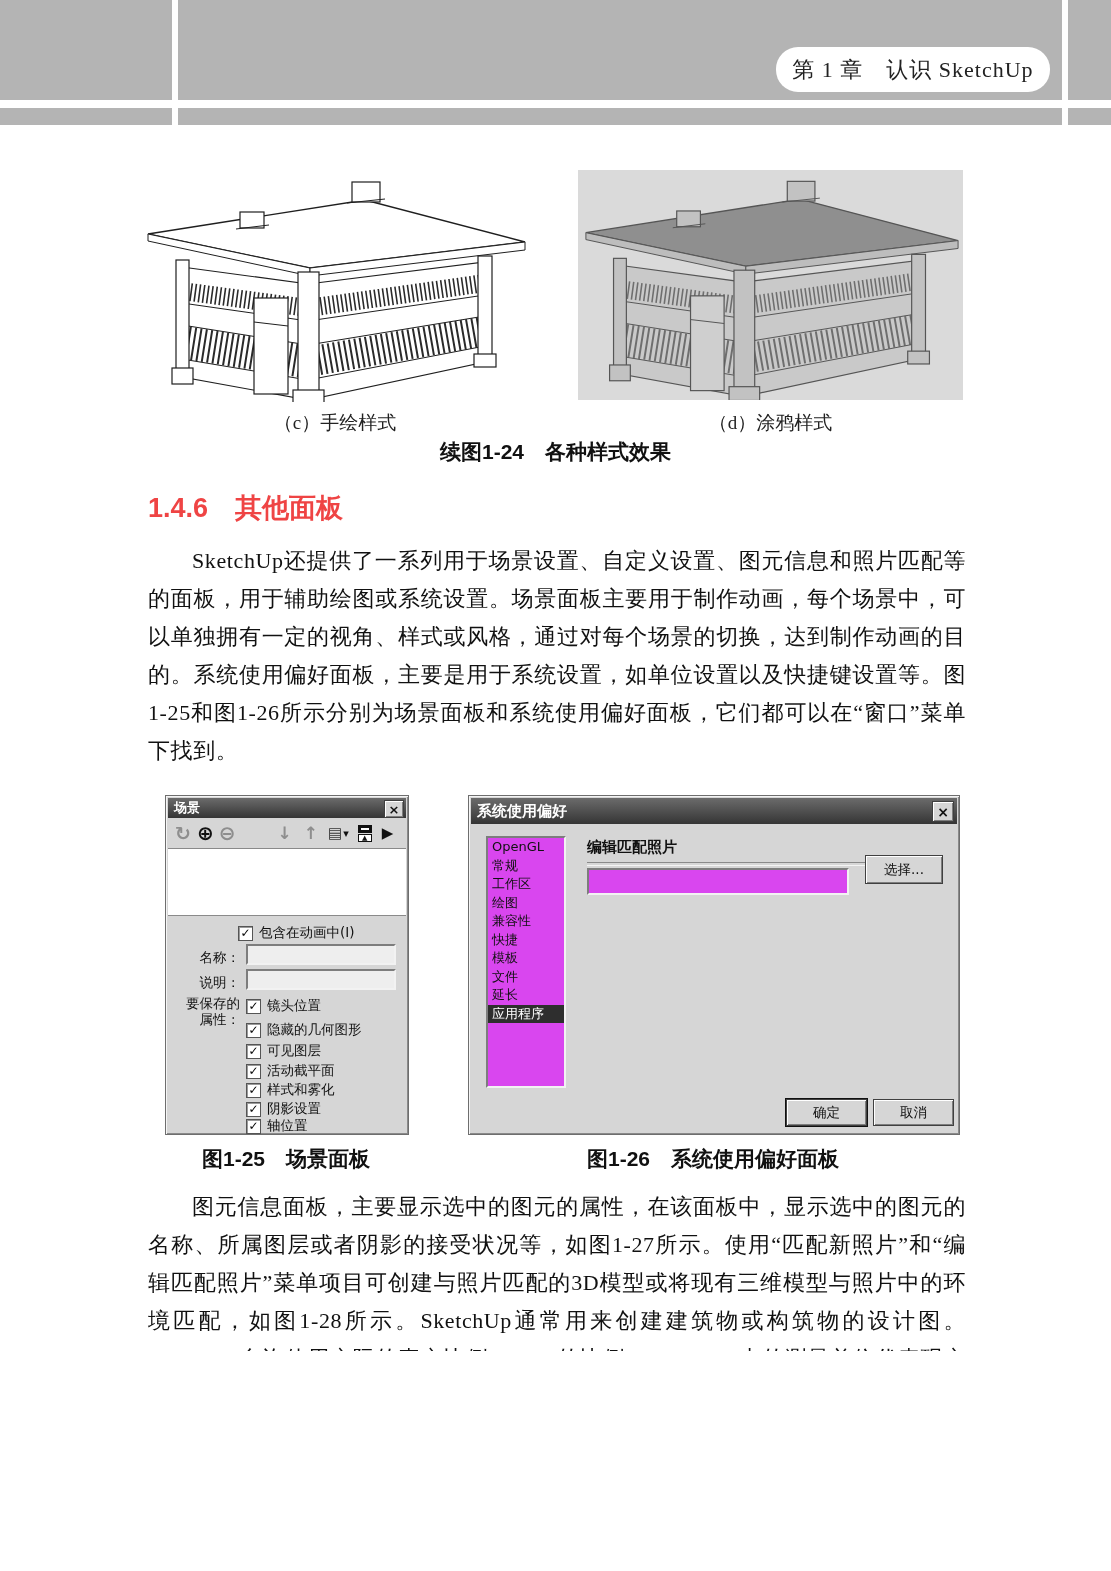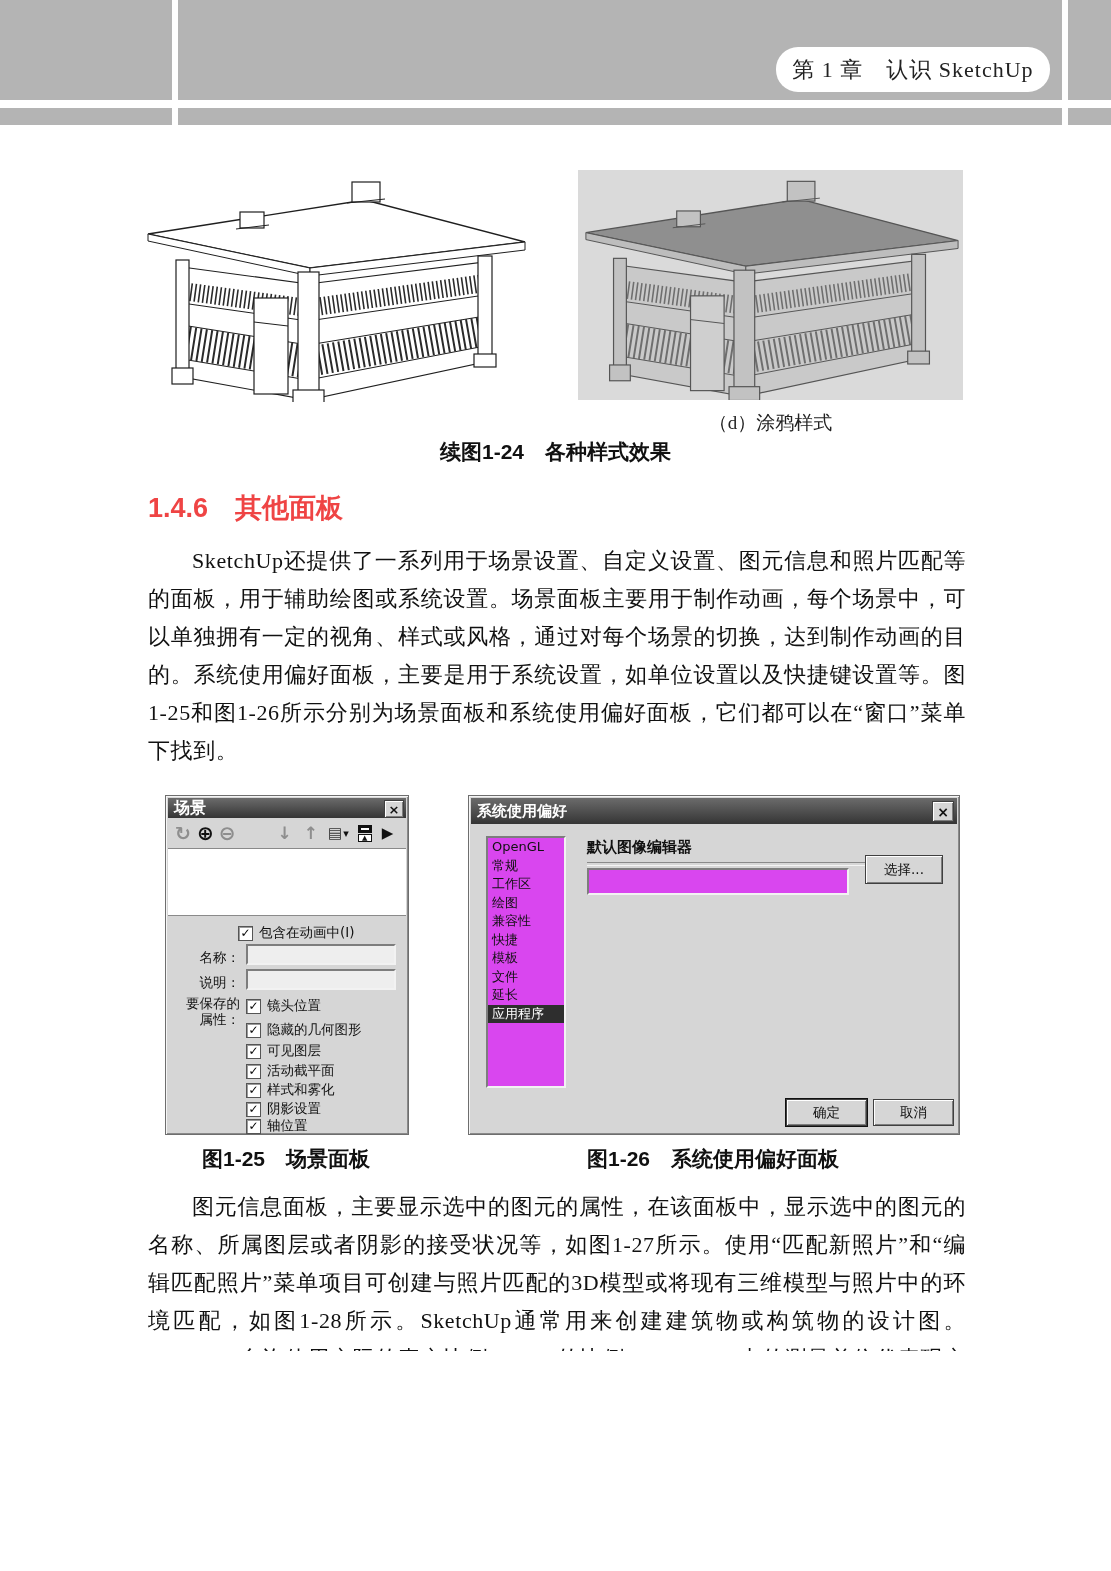--- a/index.html
+++ b/index.html
@@ -144,33 +144,34 @@
 
       <rect class="pv-post" x="36" y="88" width="13" height="120"></rect>
       <rect class="pv-post" x="158" y="100" width="21" height="132"></rect>
       <rect class="pv-post" x="338" y="84" width="14" height="108"></rect>
 
       <rect class="pv-post" x="32" y="196" width="21" height="16"></rect>
       <rect class="pv-post" x="153" y="218" width="31" height="14"></rect>
       <rect class="pv-post" x="334" y="182" width="22" height="13"></rect>
     </g>
   </svg>
+  <div class="img-caption" style="left:140px;top:410px;width:390px;">（c）手绘样式</div>
 
   <svg class="bldg bldg-d fig-img" style="left:578px;top:170px;" width="385" height="230" viewBox="0 0 390 230">
     <use href="#pavilion"></use>
   </svg>
   <div class="img-caption" style="left:578px;top:410px;width:385px;">（d）涂鸦样式</div>
 
   <div class="fig-main-caption" style="top:438px;">续图1-24　各种样式效果</div>
 
   <div class="section-heading">1.4.6　其他面板</div>
   <div class="para" id="para1">SketchUp还提供了一系列用于场景设置、自定义设置、图元信息和照片匹配等的面板，用于辅助绘图或系统设置。场景面板主要用于制作动画，每个场景中，可以单独拥有一定的视角、样式或风格，通过对每个场景的切换，达到制作动画的目的。系统使用偏好面板，主要是用于系统设置，如单位设置以及快捷键设置等。图1-25和图1-26所示分别为场景面板和系统使用偏好面板，它们都可以在“窗口”菜单下找到。</div>
 
   <div class="win" id="scenes-panel">
-    <div class="titlebar" style="height:20px;font-size:16px;">
+    <div class="titlebar" style="height:20px;font-size:13px;">
       <span>场景</span>
     </div>
     <div class="close-btn" style="right:4px;top:4px;width:18px;height:16px;font-size:13px;">
       <span>×</span>
     </div>
     <div id="scenes-toolbar">
       <span class="tico" style="margin-left:7px;font-size:19px;color:#8e8e8e;">↻</span>
       <span class="tico" style="margin-left:6px;font-size:20px;color:#111;">⊕</span>
       <span class="tico" style="margin-left:5px;font-size:20px;color:#8e8e8e;">⊖</span>
       <span class="tico" style="margin-left:42px;font-size:17px;color:#8e8e8e;">↓</span>
@@ -248,21 +249,21 @@
       <div>工作区</div>
       <div>绘图</div>
       <div>兼容性</div>
       <div>快捷</div>
       <div>模板</div>
       <div>文件</div>
       <div>延长</div>
       <div class="selected">应用程序</div>
     </div>
 
-    <div id="prefs-section-label">默认图像编辑器</div>
+    <div id="prefs-section-label">编辑匹配照片</div>
     <div id="prefs-sep"></div>
     <div class="sunken" style="position:absolute;left:118px;top:72px;width:262px;height:27px;"></div>
     <div class="raised" style="position:absolute;left:396px;top:59px;width:76px;height:27px;font-size:13.5px;">
       <span>选择...</span>
     </div>
 
     <div class="raised" style="position:absolute;left:317px;top:303px;width:79px;height:25px;font-size:13.5px;outline:1px solid #111;">
       <span>确定</span>
     </div>
     <div class="raised" style="position:absolute;left:404px;top:303px;width:79px;height:25px;font-size:13.5px;">

